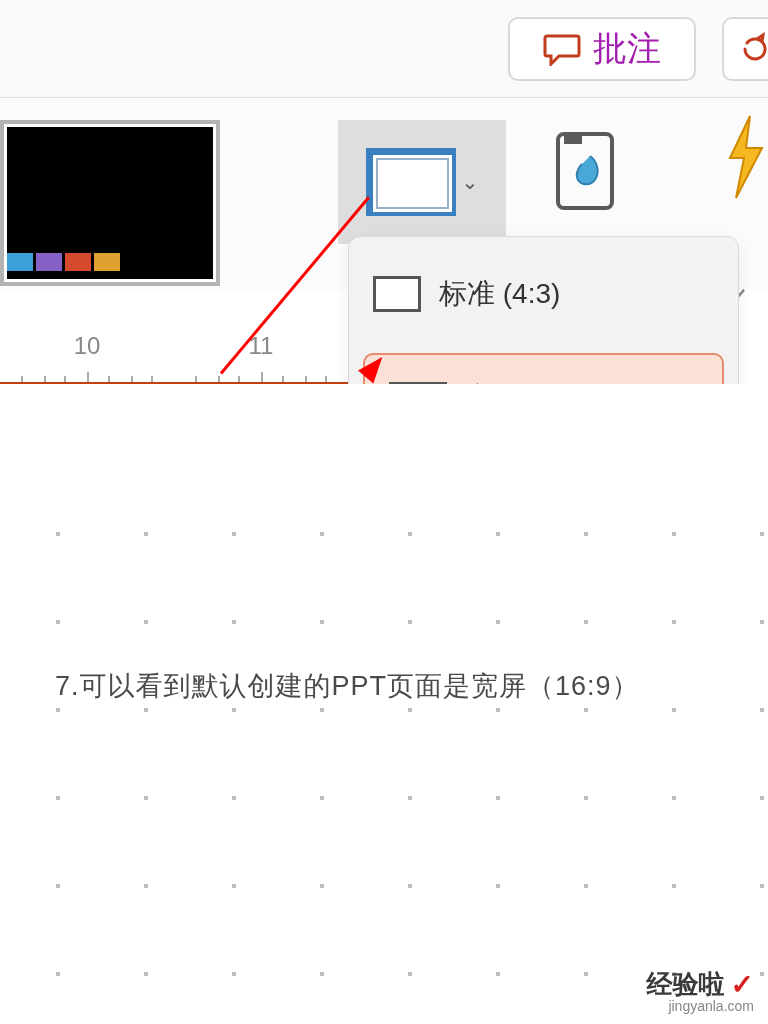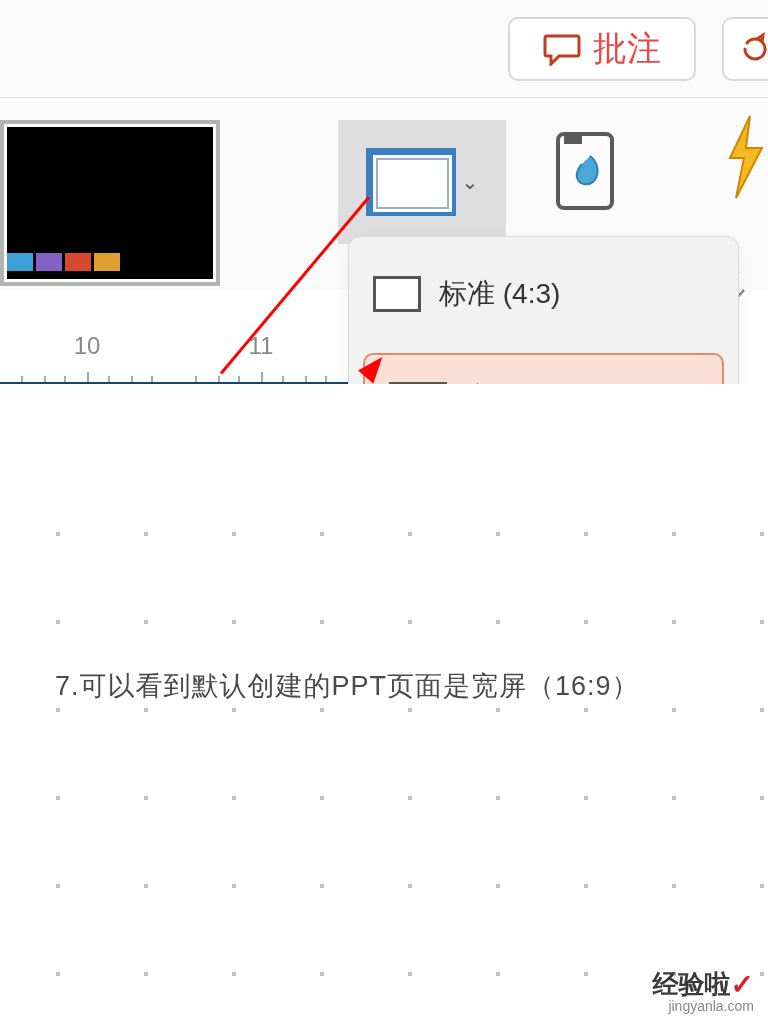--- a/index.html
+++ b/index.html
@@ -29,21 +29,21 @@
       border: 2.5px solid #d8d8d8;
       border-radius: 10px;
       background: #ffffff;
       display: flex;
       align-items: center;
       justify-content: center;
       gap: 12px;
       cursor: pointer;
     }
     .comment-button span {
-      color: #ef4444;
+      color: #a21caf;
       font-size: 34px;
       font-weight: 500;
     }
     .comment-icon {
       color: #c23c1e;
     }
     .share-button {
       position: absolute;
       top: 17px;
       left: 722px;
@@ -192,21 +192,21 @@
     }
     .ratio-icon-43 { width: 48px; height: 36px; }
     .ratio-icon-169 { width: 58px; height: 32px; }
     .ruler {
       position: absolute;
       top: 326px;
       left: 0;
       width: 348px;
       height: 58px;
       background: #ffffff;
-      border-bottom: 2px solid #0c4a6e;
+      border-bottom: 2px solid #c2410c;
       display: flex;
       text-align: center;
     }
     .ruler-seg {
       position: relative;
       height: 100%;
       flex: 1;
     }
     .ruler-num {
       position: absolute;
@@ -275,21 +275,21 @@
       bottom: 10px;
       right: 14px;
       text-align: right;
     }
     .watermark-top {
       font-size: 26px;
       font-weight: 700;
       color: #3a3a3a;
       display: flex;
       align-items: center;
-      gap: 0;
+      gap: 6px;
     }
     .watermark-check {
       color: #d92020;
       font-size: 28px;
     }
     .watermark-bottom {
       font-size: 14px;
       color: #888;
       margin-top: -4px;
     }

